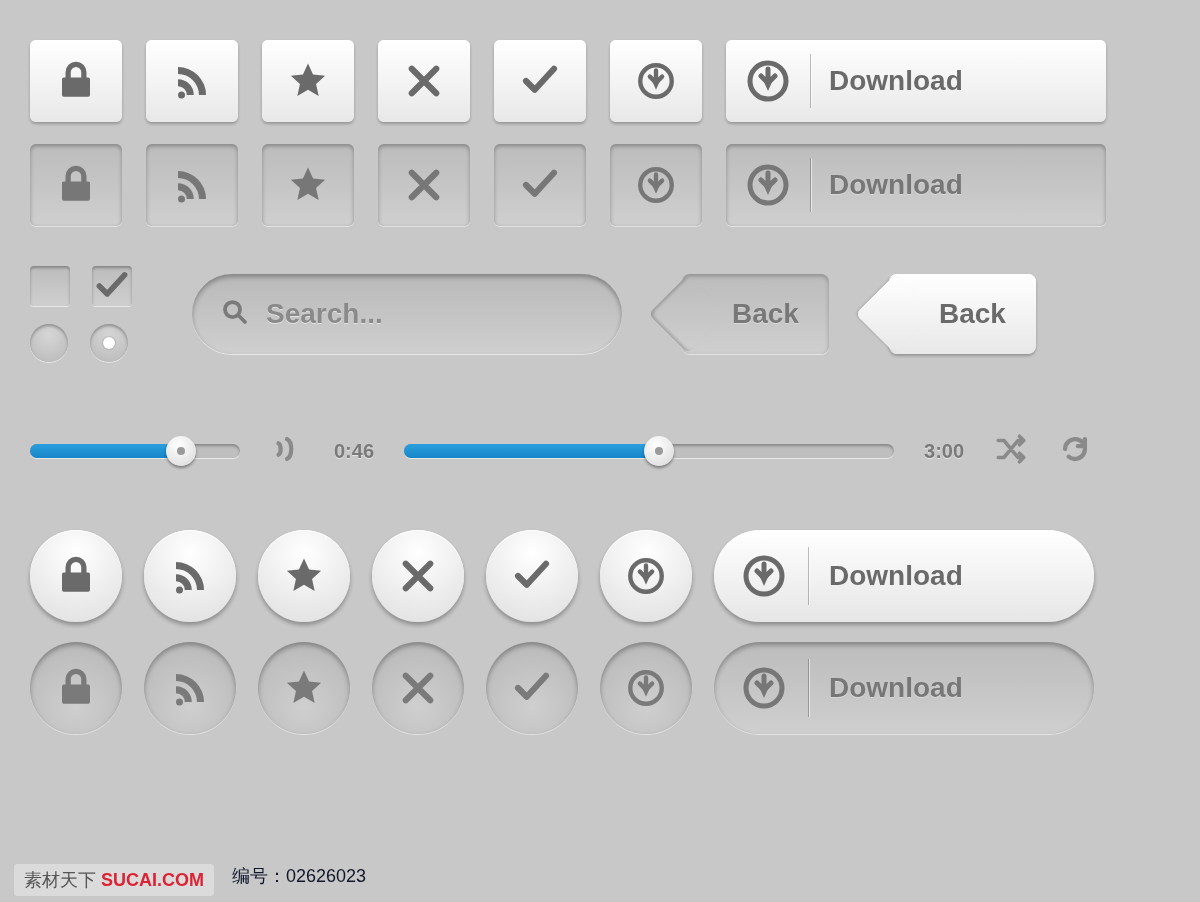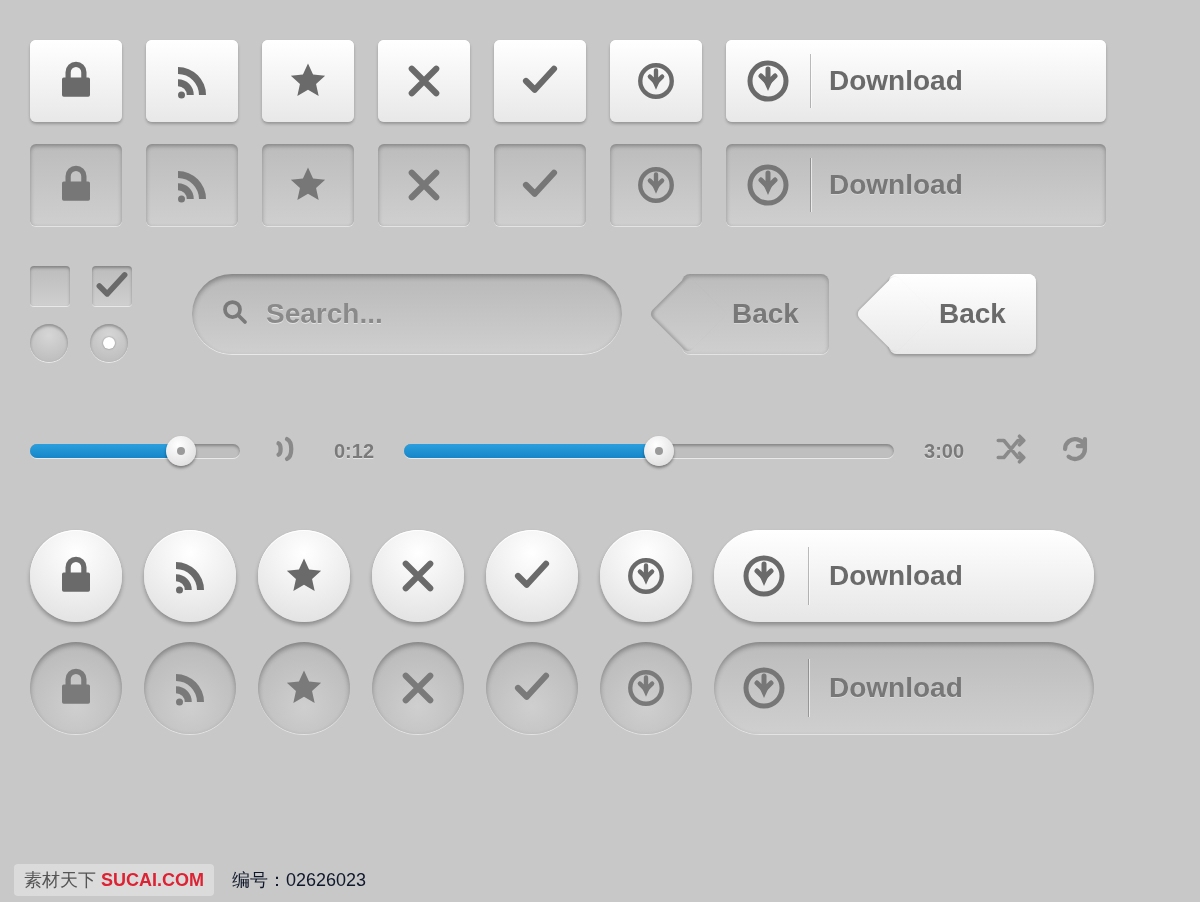--- a/index.html
+++ b/index.html
@@ -123,21 +123,21 @@
     height:92px; border-radius:46px; display:flex; align-items:center; padding:0 26px; cursor:pointer; width:380px;
   }
   .pill-light { background:linear-gradient(to bottom,#ffffff,#e6e6e6); box-shadow: inset 0 1px 0 #fff, 0 3px 4px rgba(0,0,0,.3);}
   .pill-dark  { background:linear-gradient(to bottom,#bcbcbc,#cfcfcf); box-shadow: inset 0 3px 5px rgba(0,0,0,.3), 0 1px 0 rgba(255,255,255,.5);}
   .pill-btn .divider{width:1px;height:58px;margin:0 20px;background:rgba(0,0,0,.25);box-shadow:1px 0 0 rgba(255,255,255,.6);}
   .pill-btn .label{font-size:28px;font-weight:600;}
   .pill-light .icon,.pill-light .label{color:#6a6a6a;}
   .pill-dark  .icon,.pill-dark  .label{color:#777;text-shadow:0 1px 0 rgba(255,255,255,.3);}
 
   
-  .footer { position:absolute; bottom:6px; left:0; right:0; display:flex; align-items:center; gap:18px; padding:0 14px; font-size:18px;}
+  .footer { position:absolute; bottom:6px; left:0; right:0; display:flex; gap:18px; padding:0 14px; font-size:18px;}
   .footer .tag{background:rgba(255,255,255,.35);border-radius:4px;padding:4px 10px;color:#555;}
   .footer .meta{color:#0f172a;}
   .footer .red{color:#d23; font-weight:600;}
 </style>
 </head>
 <body>
 
 <svg width="0" height="0" style="position:absolute">
   <defs>
     <g id="i-lock">
@@ -318,21 +318,21 @@
 </div>
 
 <div class="sliders">
   <div class="slider vol-slider">
     <div class="fill" style="width:72%"></div>
     <div class="knob" style="left:72%"></div>
   </div>
   <span class="ctrl-ic"><svg viewBox="0 0 24 24">
         <use href="#i-sound"></use>
       </svg></span>
-  <span class="time">0:12</span>
+  <span class="time">0:46</span>
   <div class="slider prog-slider">
     <div class="fill" style="width:52%"></div>
     <div class="knob" style="left:52%"></div>
   </div>
   <span class="time">3:00</span>
   <span class="ctrl-ic"><svg viewBox="0 0 24 24">
         <use href="#i-shuffle"></use>
       </svg></span>
   <span class="ctrl-ic"><svg viewBox="0 0 24 24">
         <use href="#i-reload"></use>

